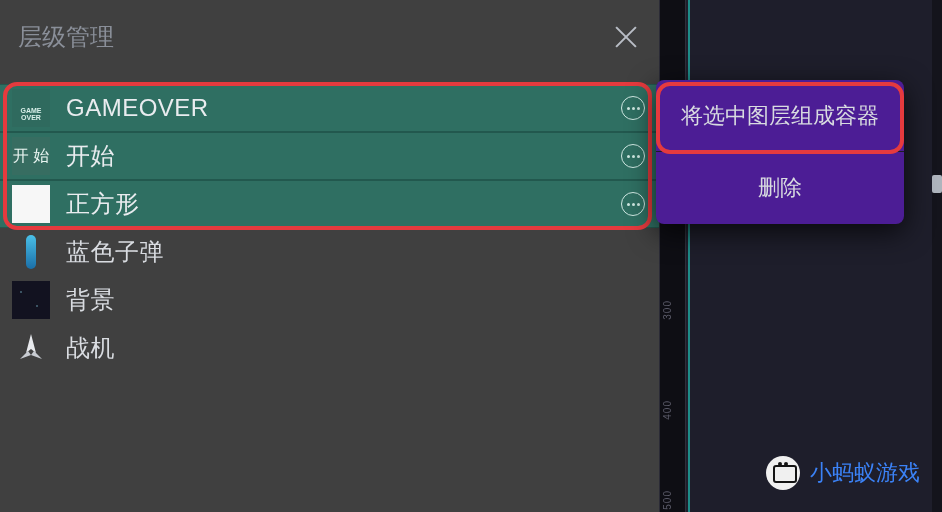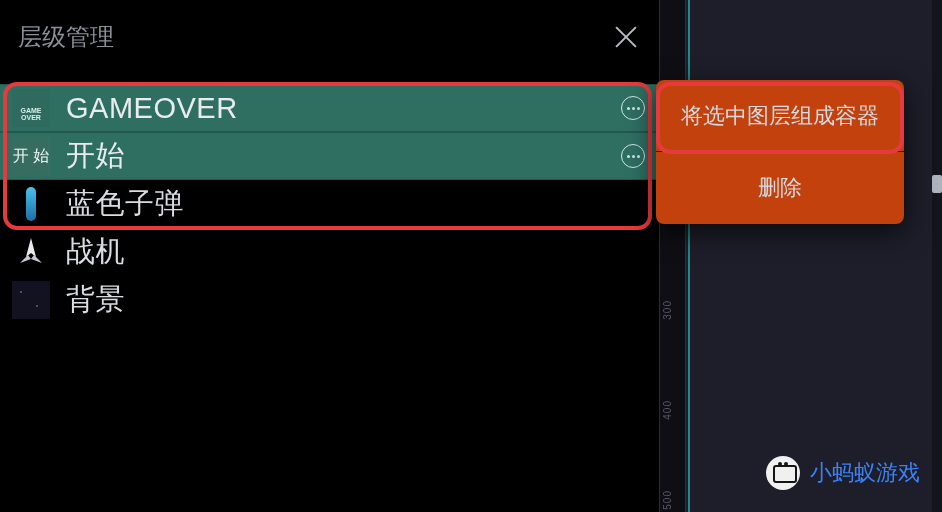--- a/index.html
+++ b/index.html
@@ -53,21 +53,21 @@
     width: 10px; height: 18px;
     background: #aeb4bd;
     border-radius: 2px;
   }
 
   
   .panel {
     position: absolute;
     left: 0; top: 0;
     width: 660px; height: 512px;
-    background: #000000;
+    background: #404040;
     border-right: 1px solid #2b2b36;
   }
   .panel-header {
     display: flex;
     align-items: center;
     justify-content: space-between;
     height: 74px;
     padding: 0 20px 0 18px;
     color: #8a8f99;
     font-size: 24px;
@@ -118,21 +118,21 @@
     width: 38px; height: 38px;
     margin-right: 16px;
     flex: 0 0 38px;
     display: flex; align-items: center; justify-content: center;
     font-size: 8px;
     position: relative;
   }
   .layer-label {
     flex: 1;
     color: #e9ecef;
-    font-size: 29px;
+    font-size: 24px;
     font-weight: 300;
     letter-spacing: 0.5px;
   }
   .layer-row:not(.selected) .layer-label { color: #d9dce1; }
 
   .more-btn {
     width: 24px; height: 24px;
     border: 1.5px solid #cfe8e2;
     border-radius: 50%;
     display: flex; align-items: center; justify-content: center;
@@ -167,21 +167,21 @@
     border-radius:50%;
   }
   .th-bg::before { left:8px; top:10px; }
   .th-bg::after  { left:24px; top:24px; }
 
   
   .context-menu {
     position: absolute;
     left: 656px; top: 80px;
     width: 248px;
-    background: #c2410c;
+    background: #4c1d95;
     border-radius: 8px;
     box-shadow: 0 8px 28px rgba(0,0,0,0.7);
     z-index: 20;
     overflow: hidden;
   }
   .menu-item {
     height: 72px;
     display: flex;
     align-items: center;
     justify-content: center;
@@ -272,44 +272,53 @@
     <div class="layer-row selected">
       <div class="thumb th-start">开 始</div>
       <div class="layer-label">开始</div>
       <div class="more-btn">
           <span></span>
           <span></span>
           <span></span>
         </div>
     </div>
 
+    <div class="layer-row selected">
+      <div class="thumb th-square"></div>
+      <div class="layer-label">正方形</div>
+      <div class="more-btn">
+          <span></span>
+          <span></span>
+          <span></span>
+        </div>
+    </div>
 
     <div class="layer-row">
       <div class="thumb th-bullet">
           <div></div>
         </div>
       <div class="layer-label">蓝色子弹</div>
     </div>
 
+
+    <div class="layer-row">
+      <div class="thumb th-bg"></div>
+      <div class="layer-label">背景</div>
+    </div>
 
     <div class="layer-row">
       <div class="thumb th-player">
         <svg width="34" height="34" viewBox="0 0 34 34">
           <polygon points="17,3 12,22 17,18 22,22" fill="#e8eaee"></polygon>
           <polygon points="6,28 14,20 17,24 20,20 28,28 17,24" fill="#c8ccd2"></polygon>
         </svg>
       </div>
       <div class="layer-label">战机</div>
     </div>
 
-    <div class="layer-row">
-      <div class="thumb th-bg"></div>
-      <div class="layer-label">背景</div>
-    </div>
-
   </div>
 </div>
 
 <div class="highlight-selected"></div>
 
 <div class="context-menu">
   <div class="menu-item">将选中图层组成容器</div>
   <div class="menu-item">删除</div>
 </div>
 <div class="menu-highlight"></div>

